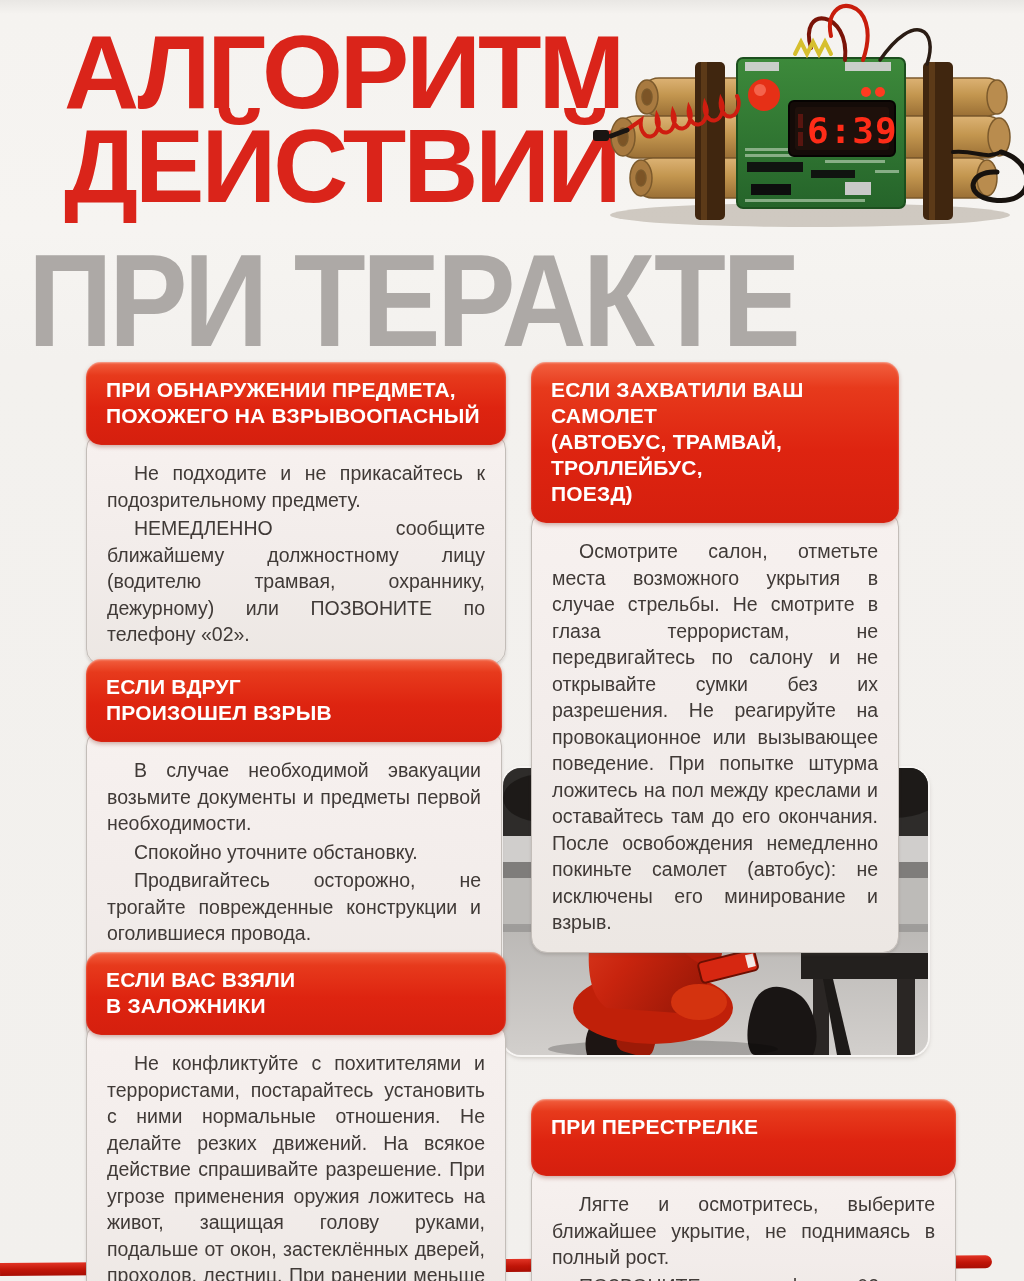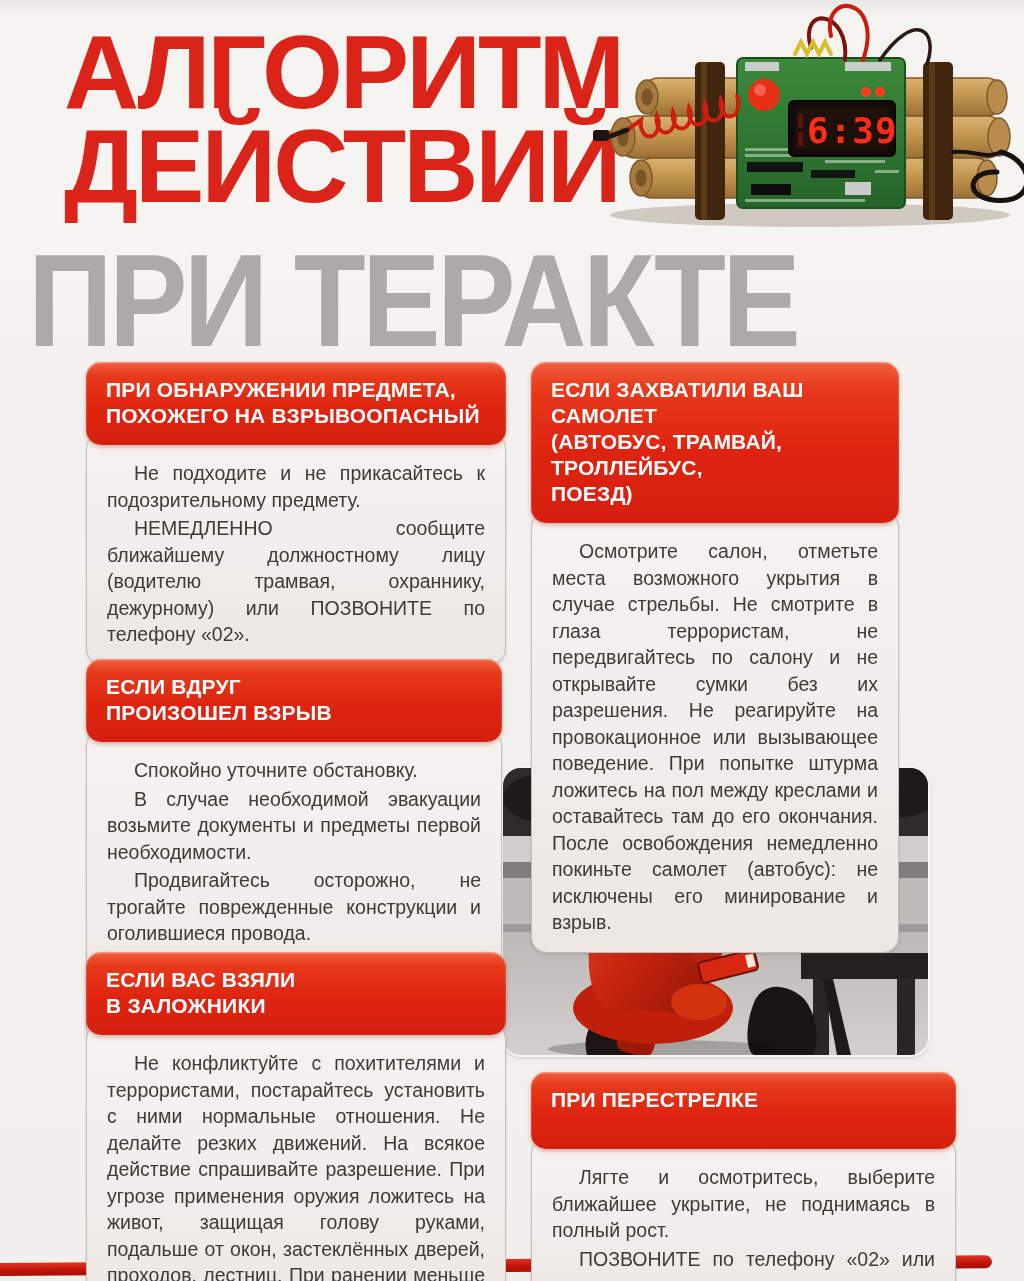--- a/index.html
+++ b/index.html
@@ -23,21 +23,21 @@
   
   .card{position:absolute;padding-left:28px;}
   .card-header{
     position:relative;z-index:2;
     background:linear-gradient(180deg,#f2603f 0%,#e73a1c 16%,#de2410 55%,#d51f0e 100%);
     border-radius:15px;
     color:#fff;font-weight:bold;font-size:21px;line-height:1.24;letter-spacing:.2px;
     padding:15px 18px 16px 20px;white-space:pre-line;
     box-shadow:0 2px 4px rgba(130,40,25,.35), inset 0 1px 2px rgba(255,255,255,.45);
   }
-  .card-header.pad-bottom{padding-bottom:36px;}
+  .card-header.pad-bottom{padding-bottom:36px;margin-top:27px;}
   .card-body{
     position:relative;z-index:1;box-sizing:border-box;
     margin-top:-12px;padding:26px 20px 16px;
     background:linear-gradient(180deg,#f7f1ef 0%,#f2ecea 55%,#ece7e3 100%);
     border:1.5px solid #c3bdb8;border-radius:16px;
     box-shadow:0 2px 3px rgba(90,80,70,.18);
     color:#403a37;font-size:19.5px;line-height:1.36;text-align:justify;
   }
   .card-body p{margin:0;text-indent:27px;}
   .card-body p + p{margin-top:2px;}
@@ -148,22 +148,22 @@
     <div class="card-body" style="min-height:200px;">
       <p>Не подходите и не прикасайтесь к подозрительному предмету.</p>
       <p>НЕМЕДЛЕННО сообщите ближайшему должностному лицу (водителю трамвая, охраннику, дежурному) или ПОЗВОНИТЕ по телефону «02».</p>
     </div>
   </section>
 
   <section class="card" style="left:58px;top:659px;width:416px;">
     <div class="card-header">ЕСЛИ ВДРУГ
 ПРОИЗОШЕЛ ВЗРЫВ</div>
     <div class="card-body" style="min-height:192px;">
+      <p>В случае необходимой эвакуации возьмите документы и предметы первой необходимости.</p>
       <p>Спокойно уточните обстановку.</p>
-      <p>В случае необходимой эвакуации возьмите документы и предметы первой необходимости.</p>
       <p>Продвигайтесь осторожно, не трогайте поврежденные конструкции и оголившиеся провода.</p>
       <p>Не пользуйтесь спичками, свечками, факелами из-за опасности взрыва скопившихся газов.</p>
     </div>
   </section>
 
   <section class="card" style="left:58px;top:952px;width:420px;">
     <div class="card-header">ЕСЛИ ВАС ВЗЯЛИ
 В ЗАЛОЖНИКИ</div>
     <div class="card-body" style="min-height:226px;">
       <p>Не конфликтуйте с похитителями и террористами, постарайтесь установить с ними нормальные отношения. Не делайте резких движений. На всякое действие спрашивайте разрешение. При угрозе применения оружия ложитесь на живот, защищая голову руками, подальше от окон, застеклённых дверей, проходов, лестниц. При ранении меньше двигайтесь  это уменьшит кровопотерю.</p>

